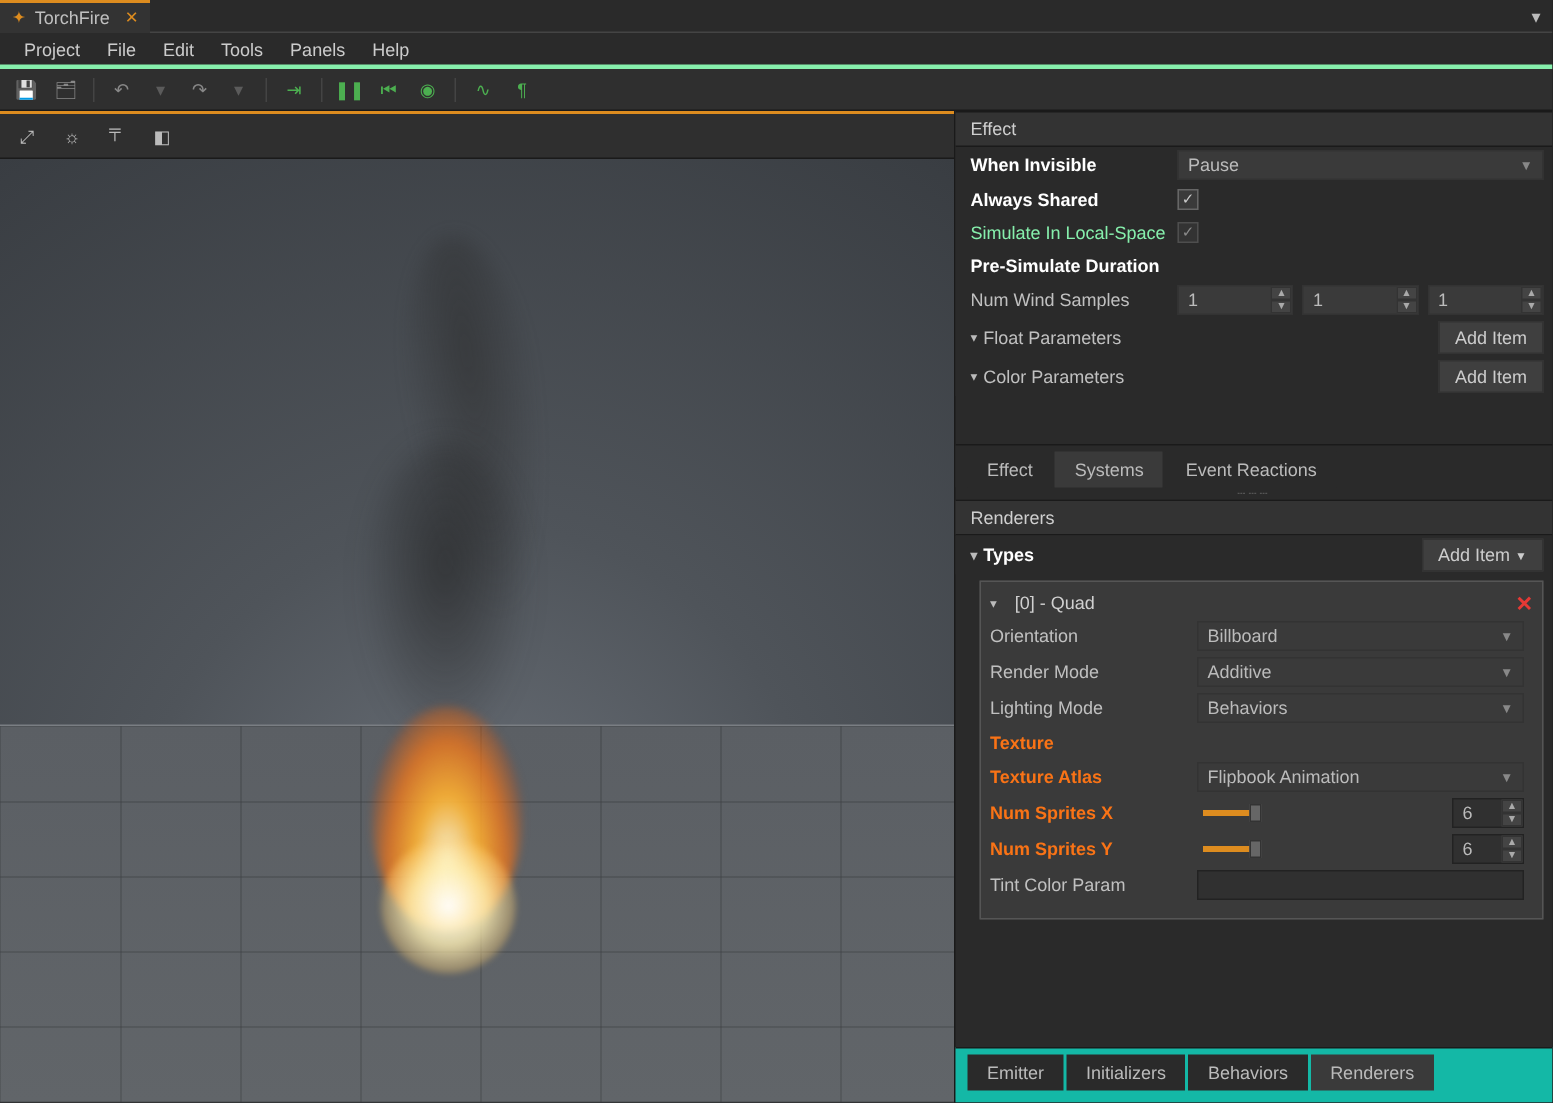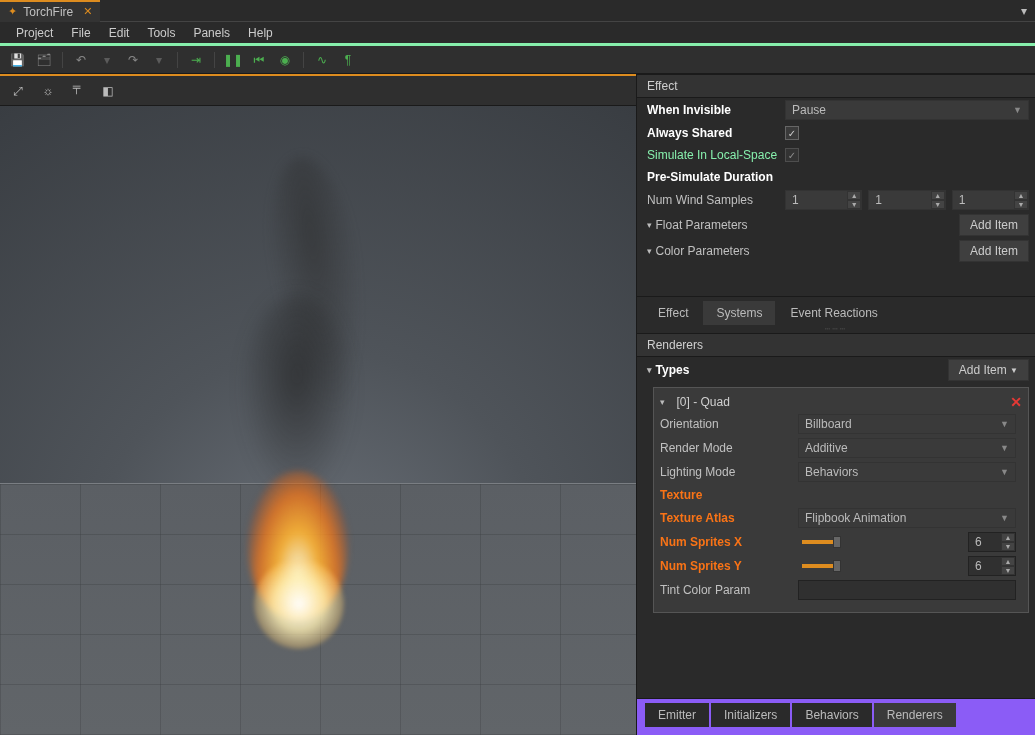--- a/index.html
+++ b/index.html
@@ -70,21 +70,21 @@
 .card-value { flex:1; display:flex; gap:6px; align-items:center; }
 .texture-field { flex:1; height:20px; background:#303030; border:1px solid #222; padding:0 6px; display:flex; align-items:center; color:#4caf50; }
 .texture-btn { width:20px; height:20px; background:#444; border:1px solid #333; cursor:pointer; display:flex; align-items:center; justify-content:center; }
 .slider-track { flex:1; height:4px; background:#3a3a3a; position:relative; margin:0 4px; }
 .slider-fill { position:absolute; left:0; top:0; bottom:0; background:#dd8c1f; }
 .slider-thumb { position:absolute; top:-4px; width:8px; height:12px; background:#666; border:1px solid #333; }
 .numbox { width:48px; height:20px; background:#303030; border:1px solid #222; padding:0 6px; display:flex; align-items:center; color:#bbb; position:relative; }
 .empty-field { flex:1; height:20px; background:#303030; border:1px solid #222; }
 
 
-.bottom-tabs { display:flex; background:#8b5cf6; padding:4px 8px 8px 8px; gap:2px; border-top:1px solid #1a1a1a; }
+.bottom-tabs { display:flex; background:#14b8a6; padding:4px 8px 8px 8px; gap:2px; border-top:1px solid #1a1a1a; }
 </style>
 </head>
 <body>
 
 <div class="titlebar">
   <div class="tab">
     <span class="icon">✦</span>
     <span>TorchFire</span>
     <span class="close">✕</span>
   </div>

